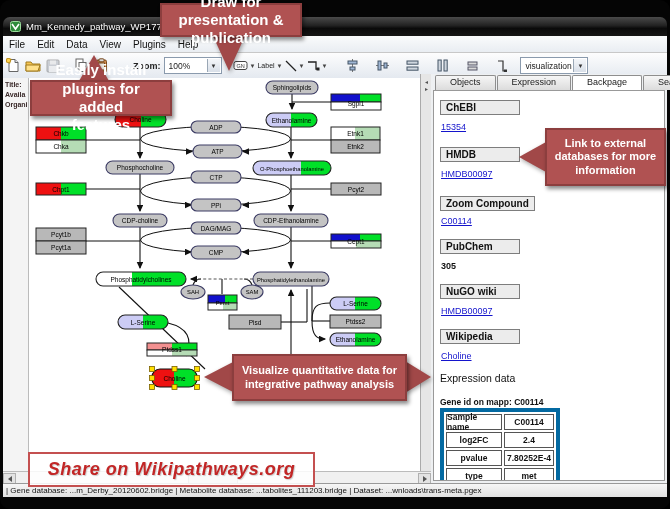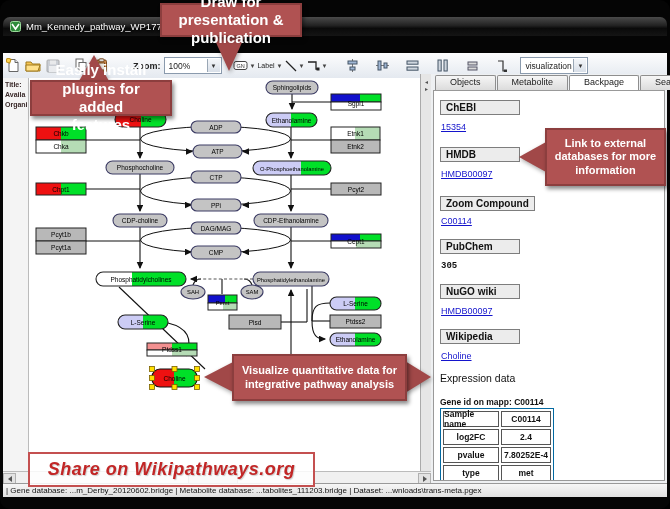--- a/index.html
+++ b/index.html
@@ -36,24 +36,24 @@
   .rightpanel{position:absolute;left:431px;right:3px;top:74px;bottom:26px;background:#eef0f2;}
   .tabs{position:absolute;left:4px;top:1px;display:flex;font-size:9px;color:#222;}
   .tab{background:linear-gradient(#f6f6f6,#dcdcdc);border:1px solid #8e8e8e;border-bottom:none;
     padding:1px 14px 2px;margin-right:1px;border-radius:2px 2px 0 0;}
   .tab.active{background:#fff;position:relative;top:0px;padding-bottom:3px;}
   .bpcontent{position:absolute;left:2px;right:2px;top:16px;bottom:2px;background:#fff;
     border:1px solid #999;overflow:hidden;}
   .bpsec-h{position:absolute;left:6px;background:#ececec;border:1px solid #7d7d7d;
     font-size:10px;font-weight:bold;color:#111;padding:1px 5px;min-width:68px;}
   .bplink{position:absolute;left:7px;font-size:9px;font-weight:normal;color:#1414cc;text-decoration:underline;}
-  .bpplain{position:absolute;left:7px;font-size:9px;font-weight:bold;color:#111;font-family:Liberation Mono, monospace;}
+  .bpplain{position:absolute;left:7px;font-size:9px;font-weight:bold;color:#111;}
   .bphead{position:absolute;left:6px;font-size:10.5px;font-weight:normal;color:#111;}
   .bpgeneid{position:absolute;left:6px;font-size:8.5px;font-weight:bold;color:#111;}
-  .exptable{position:absolute;left:6px;border:1px solid #0369a1;padding:2px;background:#fff;
+  .exptable{position:absolute;left:6px;border:4px solid #0369a1;padding:2px;background:#fff;
     display:grid;grid-template-columns:56px 50px;grid-gap:2px;}
   .exptable .cell{border:1px solid #555;font-size:8.5px;font-weight:bold;color:#111;
     display:flex;align-items:center;justify-content:center;height:14px;}
   
   .hscroll{position:absolute;left:3px;top:471px;width:428px;height:12px;background:#f0f0f0;
     border-top:1px solid #bbb;}
   .hs-btn{position:absolute;top:1px;width:11px;height:10px;background:#e3e3e3;border:1px solid #b0b0b0;
     display:flex;align-items:center;justify-content:center;}
   .hs-thumb{position:absolute;left:185px;top:1px;width:48px;height:10px;background:#dcdcdc;
     border:1px solid #a8a8a8;}
@@ -81,20 +81,28 @@
 <div id="screen">
 
   <div class="titlebar">
     <svg class="appicon" viewBox="0 0 11 11">
       <rect x="0.5" y="0.5" width="10" height="10" rx="2" fill="#2e8b3a" stroke="#9adb9a"></rect>
       <path d="M2,3 L5.5,8 L9,3" stroke="#fff" stroke-width="1.6" fill="none"></path>
     </svg>
     <span class="txt">Mm_Kennedy_pathway_WP1771_45176.gpml</span>
   </div>
 
+  <div class="menubar">
+    <span class="mi">File</span>
+    <span class="mi">Edit</span>
+    <span class="mi">Data</span>
+    <span class="mi">View</span>
+    <span class="mi">Plugins</span>
+    <span class="mi">Help</span>
+  </div>
 
   <div class="toolbar">
     <span class="tbtn">
       <svg width="14" height="15" viewBox="0 0 14 15">
         <path d="M3,1.5 h6 l3,3 v9 h-9 z" fill="#fff" stroke="#666"></path>
         <path d="M9,1.5 v3 h3" fill="#e8e8e8" stroke="#666"></path>
         <rect x="0.5" y="0.5" width="4" height="4" fill="#ffd24d" stroke="#b8860b" transform="rotate(20 2.5 2.5)"></rect>
       </svg>
     </span>
     <span class="tbtn">
@@ -400,21 +408,21 @@
   </div>
 
   <div class="splitter">
     <div style="margin-top:4px">◂</div>
       <div>▸</div>
   </div>
 
   <div class="rightpanel">
     <div class="tabs">
       <span class="tab">Objects</span>
-      <span class="tab">Metabolite</span>
+      <span class="tab">Expression</span>
       <span class="tab active">Backpage</span>
       <span class="tab">Search</span>
       <span class="tab">Legend</span>
     </div>
     <div class="bpcontent">
       <div class="bpsec-h" style="top:9px">ChEBI</div>
       <a class="bplink" style="top:31px">15354</a>
       <div class="bpsec-h" style="top:56px">HMDB</div>
       <a class="bplink" style="top:78px">HMDB00097</a>
       <div class="bpsec-h" style="top:105px">Zoom Compound</div>

